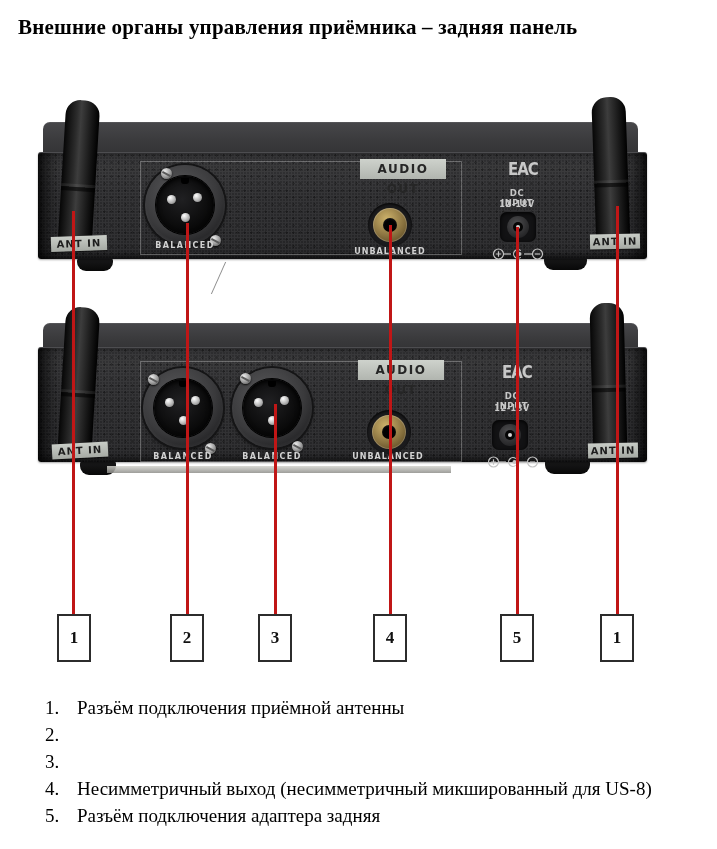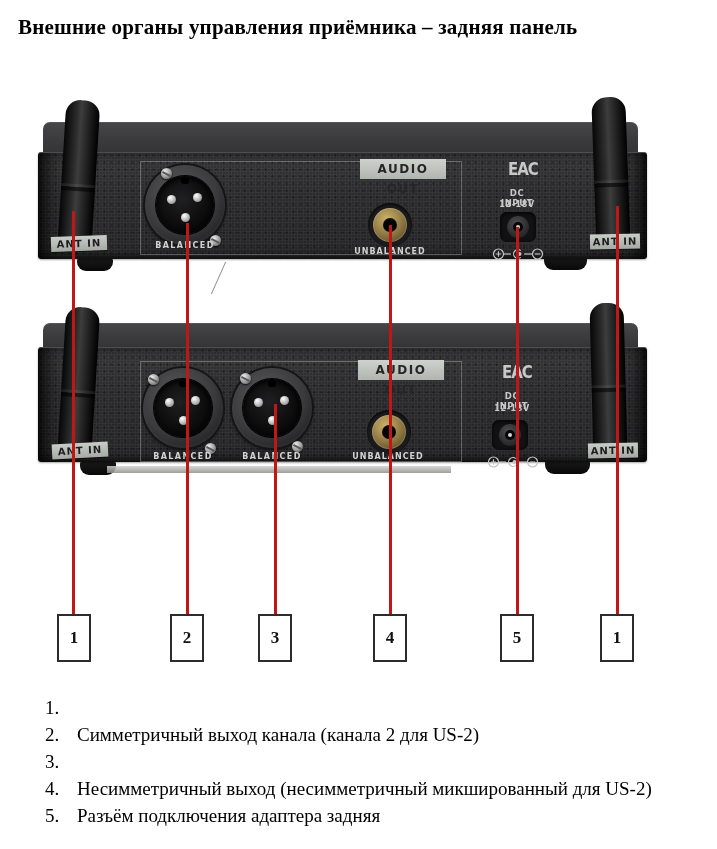--- a/index.html
+++ b/index.html
@@ -306,31 +306,31 @@
         <span>5</span>
       </div>
     <div class="cbox" id="b6">
         <span>1</span>
       </div>
   </div>
 
   <div class="legend">
     <div class="lrow">
       <span class="lnum">1.</span>
+      <span class="ltxt">Разъём подключения приёмной антенны</span>
     </div>
     <div class="lrow">
       <span class="lnum">2.</span>
-      <span class="ltxt">Симметричный выход канала (канала 2 для US-2)</span>
     </div>
     <div class="lrow">
       <span class="lnum">3.</span>
     </div>
     <div class="lrow">
       <span class="lnum">4.</span>
-      <span class="ltxt">Несимметричный выход (несимметричный микшированный для US-2)</span>
+      <span class="ltxt">Несимметричный выход (несимметричный микшированный для US-8)</span>
     </div>
     <div class="lrow">
       <span class="lnum">5.</span>
       <span class="ltxt">Разъём подключения адаптера задняя</span>
     </div>
   </div>
 
 </div>
 
 </body></html>

